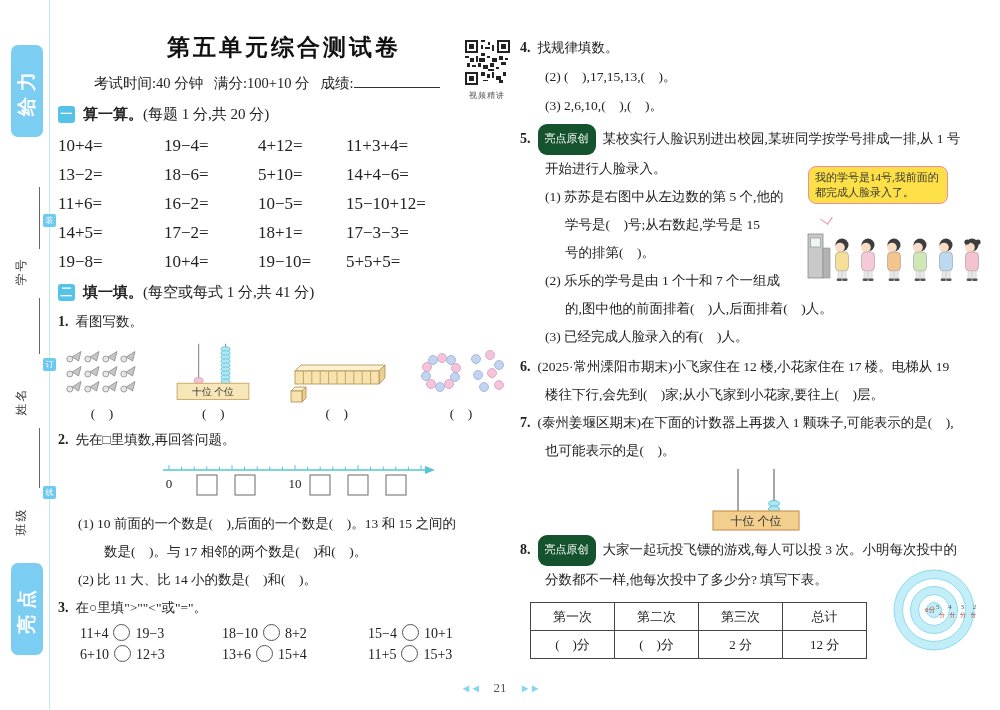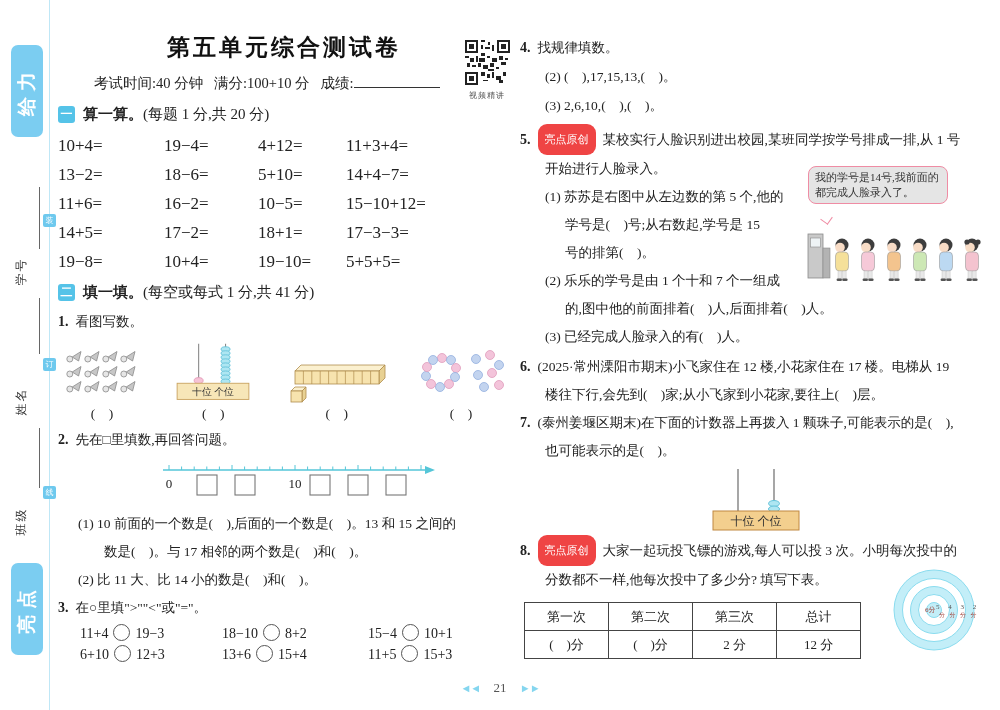--- a/index.html
+++ b/index.html
@@ -41,30 +41,30 @@
   .sub-r{padding-left:25px;}
   .cont-r{padding-left:45px;}
   .pics-row{margin-top:6px;display:flex;justify-content:space-between;padding:0 6px;}
   .pic-item{display:flex;flex-direction:column;align-items:center;justify-content:flex-end;height:80px;}
   .blank{font-size:13.5px;white-space:pre;margin-top:3px;}
   .numberline{margin-top:4px;margin-left:103px;}
   .comp-grid{margin-top:2px;padding-left:22px;display:grid;grid-template-columns:142px 146px auto;
              row-gap:3px;font-size:14px;white-space:pre;}
   .cmp-circle{display:inline-block;width:15px;height:15px;border:1.3px solid #555;border-radius:50%;
               margin:0 5px;vertical-align:-3px;}
-  .badge{display:inline-block;background:#ef4444;color:#fff;font-size:11px;border-radius:9px;
-         padding:1px 7px 2px;margin-right:7px;font-family:Liberation Serif, serif;vertical-align:1px;}
+  .badge{display:inline-block;background:#14532d;color:#fff;font-size:11px;border-radius:9px;
+         padding:1px 7px 2px;margin-right:7px;font-family:Liberation Mono, monospace;vertical-align:1px;}
   .kids{position:absolute;left:286px;top:166px;width:186px;height:118px;}
   .bubble{position:absolute;left:2px;top:0;width:126px;border:1.5px solid #ef8ca4;border-radius:8px;
-          background:#e5e5e5;font-size:11px;line-height:15px;padding:3px 6px;color:#333;}
+          background:#fde047;font-size:11px;line-height:15px;padding:3px 6px;color:#333;}
   .bubble-tail{position:absolute;left:16px;top:48px;width:8px;height:8px;background:#fff;
                border-left:1.5px solid #ef8ca4;border-bottom:1.5px solid #ef8ca4;transform:rotate(-55deg);}
   .kids-svg{position:absolute;left:0;bottom:0;}
   .counter-wrap{display:flex;justify-content:center;margin-top:2px;}
-  .score-table{margin:8px 0 0 4px;border-collapse:collapse;font-size:13px;text-align:center;}
+  .score-table{margin:8px 0 0 10px;border-collapse:collapse;font-size:13px;text-align:center;}
   .score-table td{border:1px solid #444;width:81px;height:25px;white-space:pre;}
   .dartboard{position:absolute;left:372px;top:566px;}
   .footer{position:absolute;left:0;top:680px;width:100%;text-align:center;font-size:13px;color:#444;}
   .pg-arrows{color:#85d6ef;font-size:11px;letter-spacing:-1px;}
   .pg-num{margin:0 10px;color:#555;}
 </style>
 </head>
 <body>
 
 <div class="page">
@@ -148,21 +148,21 @@
 
     <div class="info-line"><span>考试时间:40 分钟   满分:100+10 分   成绩:</span><span class="uline"></span></div>
 
     <div class="sec-head">
       <span class="sec-box">一</span>
       <span class="sec-name">算一算。</span><span>(每题 1 分,共 20 分)</span>
     </div>
 
     <div class="calc-grid">
       <span>10+4=</span><span>19−4=</span><span>4+12=</span><span>11+3+4=</span>
-      <span>13−2=</span><span>18−6=</span><span>5+10=</span><span>14+4−7=</span>
+      <span>13−2=</span><span>18−6=</span><span>5+10=</span><span>14+4−6=</span>
       <span>11+6=</span><span>16−2=</span><span>10−5=</span><span>15−10+12=</span>
       <span>14+5=</span><span>17−2=</span><span>18+1=</span><span>17−3−3=</span>
       <span>19−8=</span><span>10+4=</span><span>19−10=</span><span>5+5+5=</span>
     </div>
 
     <div class="sec-head">
       <span class="sec-box">二</span>
       <span class="sec-name">填一填。</span><span>(每空或每式 1 分,共 41 分)</span>
     </div>
 

